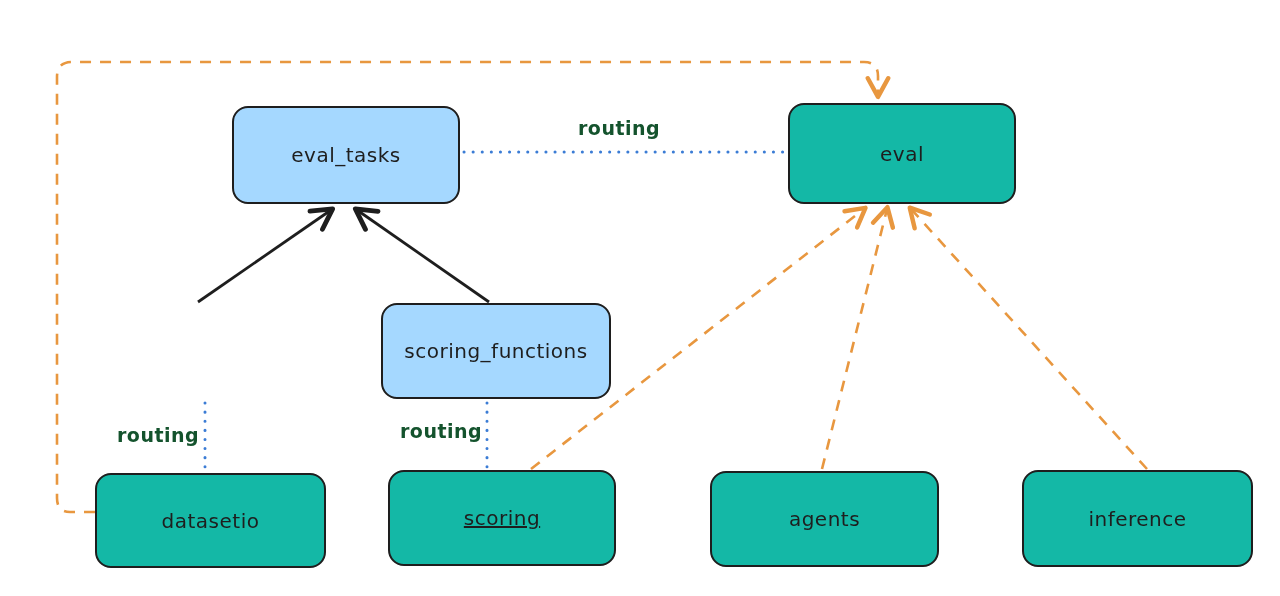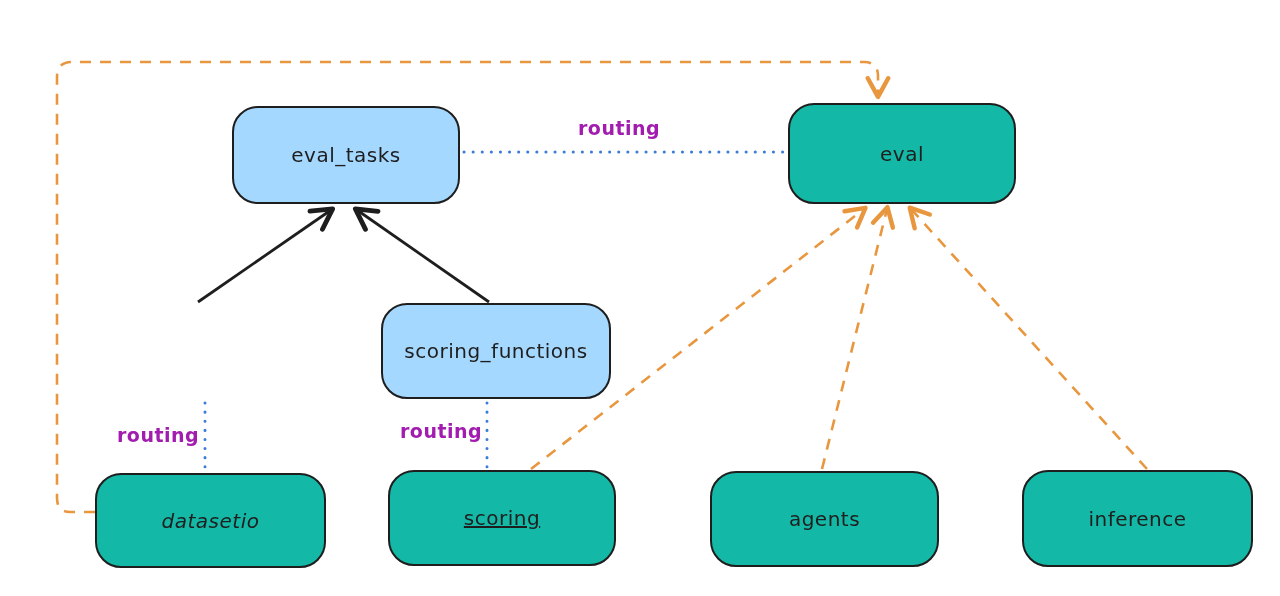--- a/index.html
+++ b/index.html
@@ -15,41 +15,41 @@
     position: absolute;
     left: 0; top: 0;
     width: 1280px; height: 596px;
   }
   .node {
     position: absolute;
     display: flex;
     align-items: center;
     justify-content: center;
     border: 2.5px solid #1e1e1e;
-    border-radius: 26px;
+    border-radius: 16px;
     font-size: 20px;
     color: #1e1e1e;
     letter-spacing: 0.5px;
     box-sizing: border-box;
   }
   .node.blue  { background: #a5d8ff; }
   .node.green { background: #14b8a6; text-align: center; }
 
   #node-eval-tasks        { left: 232px;  top: 106px; width: 228px; height: 98px; }
   #node-eval              { left: 788px;  top: 103px; width: 228px; height: 101px; }
   #node-datasets          { left: 97px;   top: 303px; width: 231px; height: 96px; }
   #node-scoring-functions { left: 381px;  top: 303px; width: 230px; height: 96px; }
-  #node-datasetio         { left: 95px;   top: 473px; width: 231px; height: 95px; font-style: italic; }
+  #node-datasetio         { left: 95px;   top: 473px; width: 231px; height: 95px; }
   #node-scoring           { left: 388px;  top: 470px; width: 228px; height: 96px; text-decoration: underline; }
   #node-agents            { left: 710px;  top: 471px; width: 229px; height: 96px; }
   #node-inference         { left: 1022px; top: 470px; width: 231px; height: 97px; }
 
   .edge-label {
     position: absolute;
-    color: #a21caf;
+    color: #14532d;
     font-size: 19px;
     font-weight: 600;
     letter-spacing: 0.5px;
     white-space: nowrap;
   }
   #routing-top  { left: 578px; top: 117px; }
   #routing-left { left: 117px; top: 424px; }
   #routing-mid  { left: 400px; top: 420px; }
 </style>
 </head>

